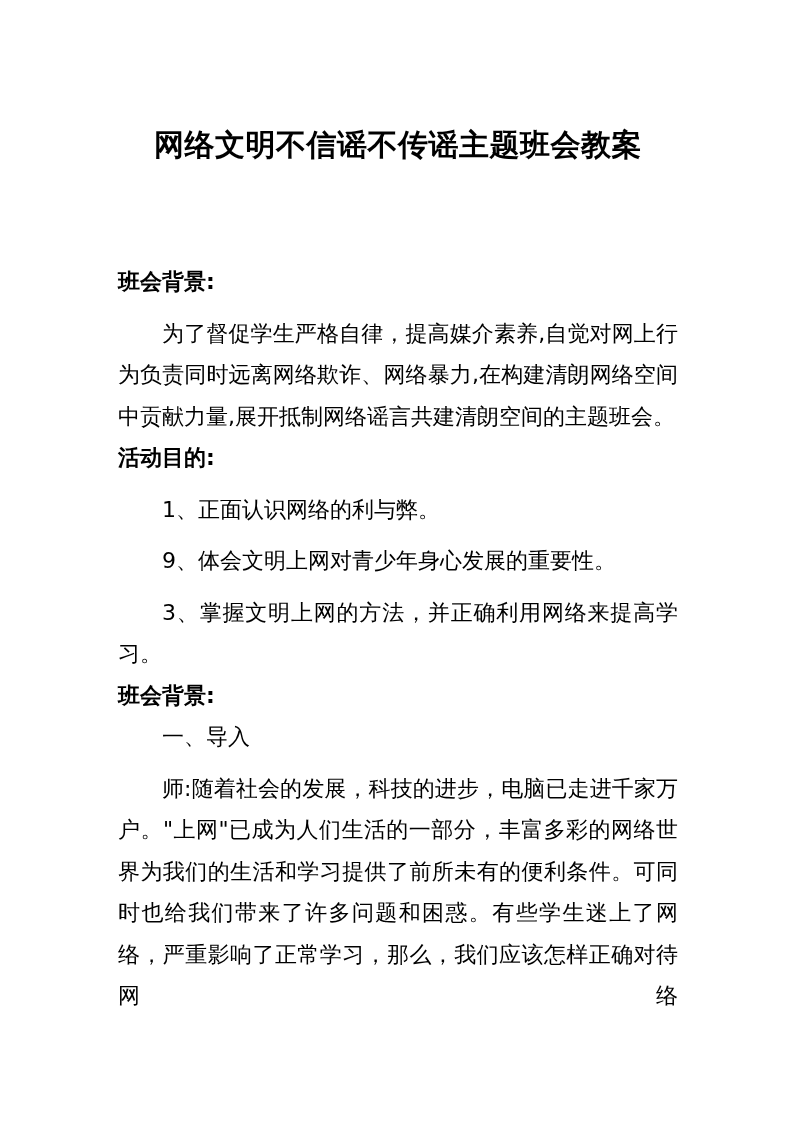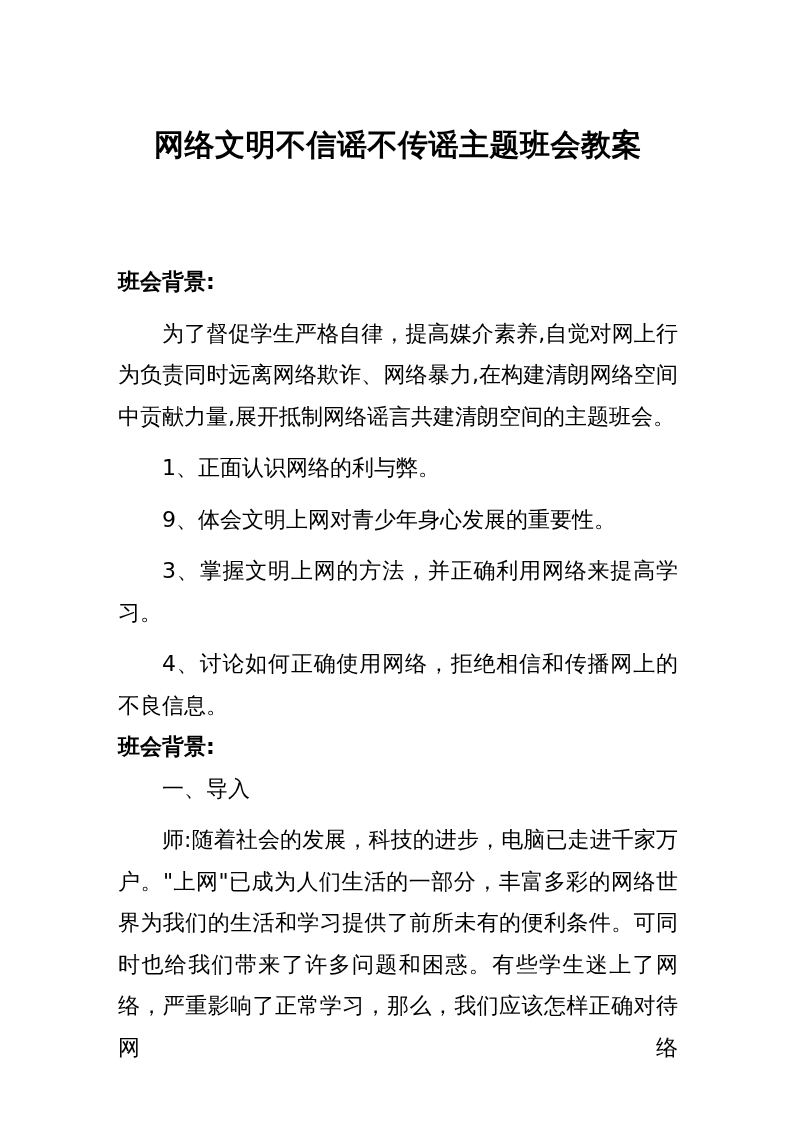--- a/index.html
+++ b/index.html
@@ -60,28 +60,28 @@
   <div class="content">
 
     <h1 class="doc-title">网络文明不信谣不传谣主题班会教案</h1>
 
     <div class="body-text">
 
       <div class="heading first">班会背景:</div>
 
       <p class="para">为了督促学生严格自律，提高媒介素养,自觉对网上行为负责同时远离网络欺诈、网络暴力,在构建清朗网络空间中贡献力量,展开抵制网络谣言共建清朗空间的主题班会。</p>
 
+      <div class="heading">活动目的:</div>
 
       <p class="para">1、正面认识网络的利与弊。</p>
 
       <p class="para">9、体会文明上网对青少年身心发展的重要性。</p>
 
       <p class="para">3、掌握文明上网的方法，并正确利用网络来提高学习。</p>
 
-      <p class="para">4、讨论如何正确使用网络，拒绝相信和传播网上的不良信息。</p>
 
       <div class="heading">班会背景:</div>
 
       <div class="subheading">一、导入</div>
 
       <p class="para fill-last">师:随着社会的发展，科技的进步，电脑已走进千家万户。"上网"已成为人们生活的一部分，丰富多彩的网络世界为我们的生活和学习提供了前所未有的便利条件。可同时也给我们带来了许多问题和困惑。有些学生迷上了网络，严重影响了正常学习，那么，我们应该怎样正确对待网络</p>
 
     </div>
   </div>
 </div>

